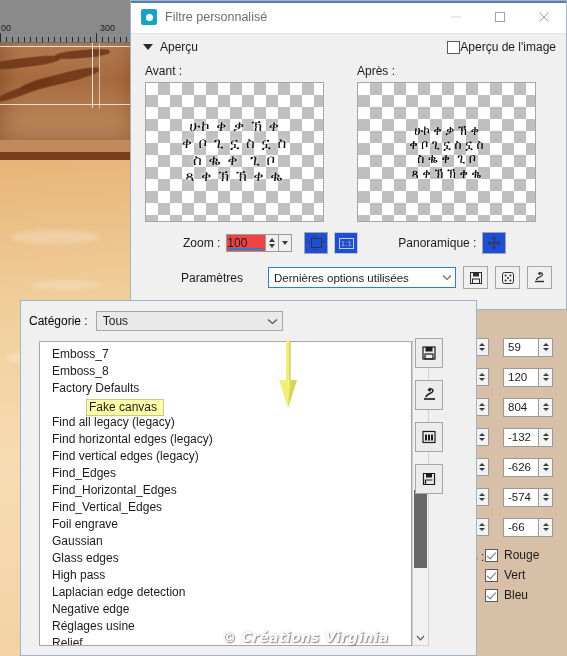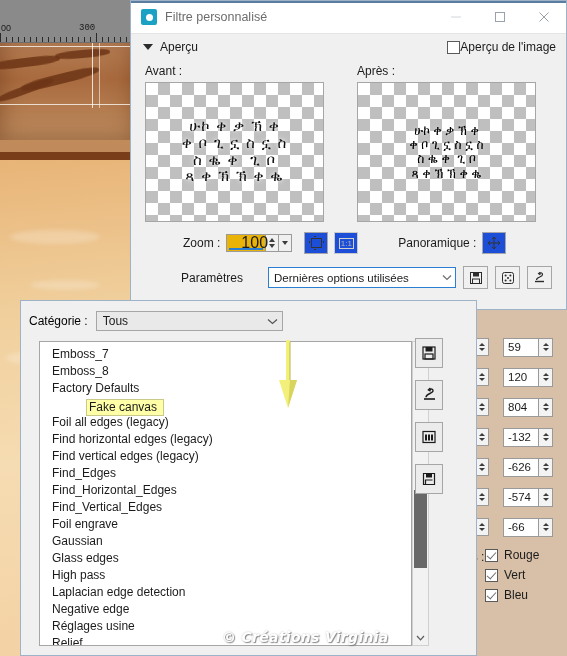--- a/index.html
+++ b/index.html
@@ -168,22 +168,22 @@
   }
 
   
   .zoom-row {
     display:flex; align-items:center; gap:6px;
     padding:10px 0 0 52px;
   }
   .lbl { font-size:12px; color:#1b1b1b; }
   .numbox {
     width:40px; height:18px; box-sizing:border-box;
-    border:1px solid #9a9a9a; background:#eab308;
-    font-size:16px; color:#1b1b1b; padding:0 14px;
+    border:1px solid #9a9a9a; background:#ef4444;
+    font-size:12px; color:#1b1b1b; padding:0 0;
     display:flex; align-items:center;
     position:relative;
   }
   .numbox.underlined::after {
     content:""; position:absolute; left:2px; right:2px; bottom:1px;
     height:2px; background:#2a7fd4;
   }
   .spin {
     width:13px; height:18px; box-sizing:border-box;
     border:1px solid #9a9a9a; border-left:none; background:#f0f0f0;
@@ -359,21 +359,21 @@
       <div class="bg-cloud" style="left:10px; top:70px; width:90px; height:14px;"></div>
       <div class="bg-cloud" style="left:30px; top:120px; width:70px; height:10px;"></div>
       <div class="bg-cloud" style="left:5px; top:190px; width:100px; height:16px;"></div>
     </div>
   </div>
 
   <div class="ruler-top-strip"></div>
 
   <div class="ruler">
     <div class="ruler-label" style="left:1px;">00</div>
-    <div class="ruler-label" style="left:79px;font-family:Liberation Mono, monospace;">300</div>
+    <div class="ruler-label" style="left:100px;">300</div>
     <div class="tick major" style="left:0px;"></div>
     <div class="tick minor" style="left:6px;"></div>
     <div class="tick minor" style="left:12px;"></div>
     <div class="tick minor" style="left:18px;"></div>
     <div class="tick minor" style="left:24px;"></div>
     <div class="tick minor" style="left:30px;"></div>
     <div class="tick minor" style="left:36px;"></div>
     <div class="tick minor" style="left:42px;"></div>
     <div class="tick minor" style="left:48px;"></div>
     <div class="tick minor" style="left:54px;"></div>
@@ -626,21 +626,21 @@
     </div>
 
     <div class="list-area">
       <div class="list-inner">
         <div class="li">Emboss_7</div>
         <div class="li">Emboss_8</div>
         <div class="li">Factory Defaults</div>
         <div class="li-wrap sel">
           <div class="li selected">Fake canvas</div>
         </div>
-        <div class="li">Foil all edges (legacy)</div>
+        <div class="li">Find all legacy (legacy)</div>
         <div class="li">Find horizontal edges (legacy)</div>
         <div class="li">Find vertical edges (legacy)</div>
         <div class="li">Find_Edges</div>
         <div class="li">Find_Horizontal_Edges</div>
         <div class="li">Find_Vertical_Edges</div>
         <div class="li">Foil engrave</div>
         <div class="li">Gaussian</div>
         <div class="li">Glass edges</div>
         <div class="li">High pass</div>
         <div class="li">Laplacian edge detection</div>

